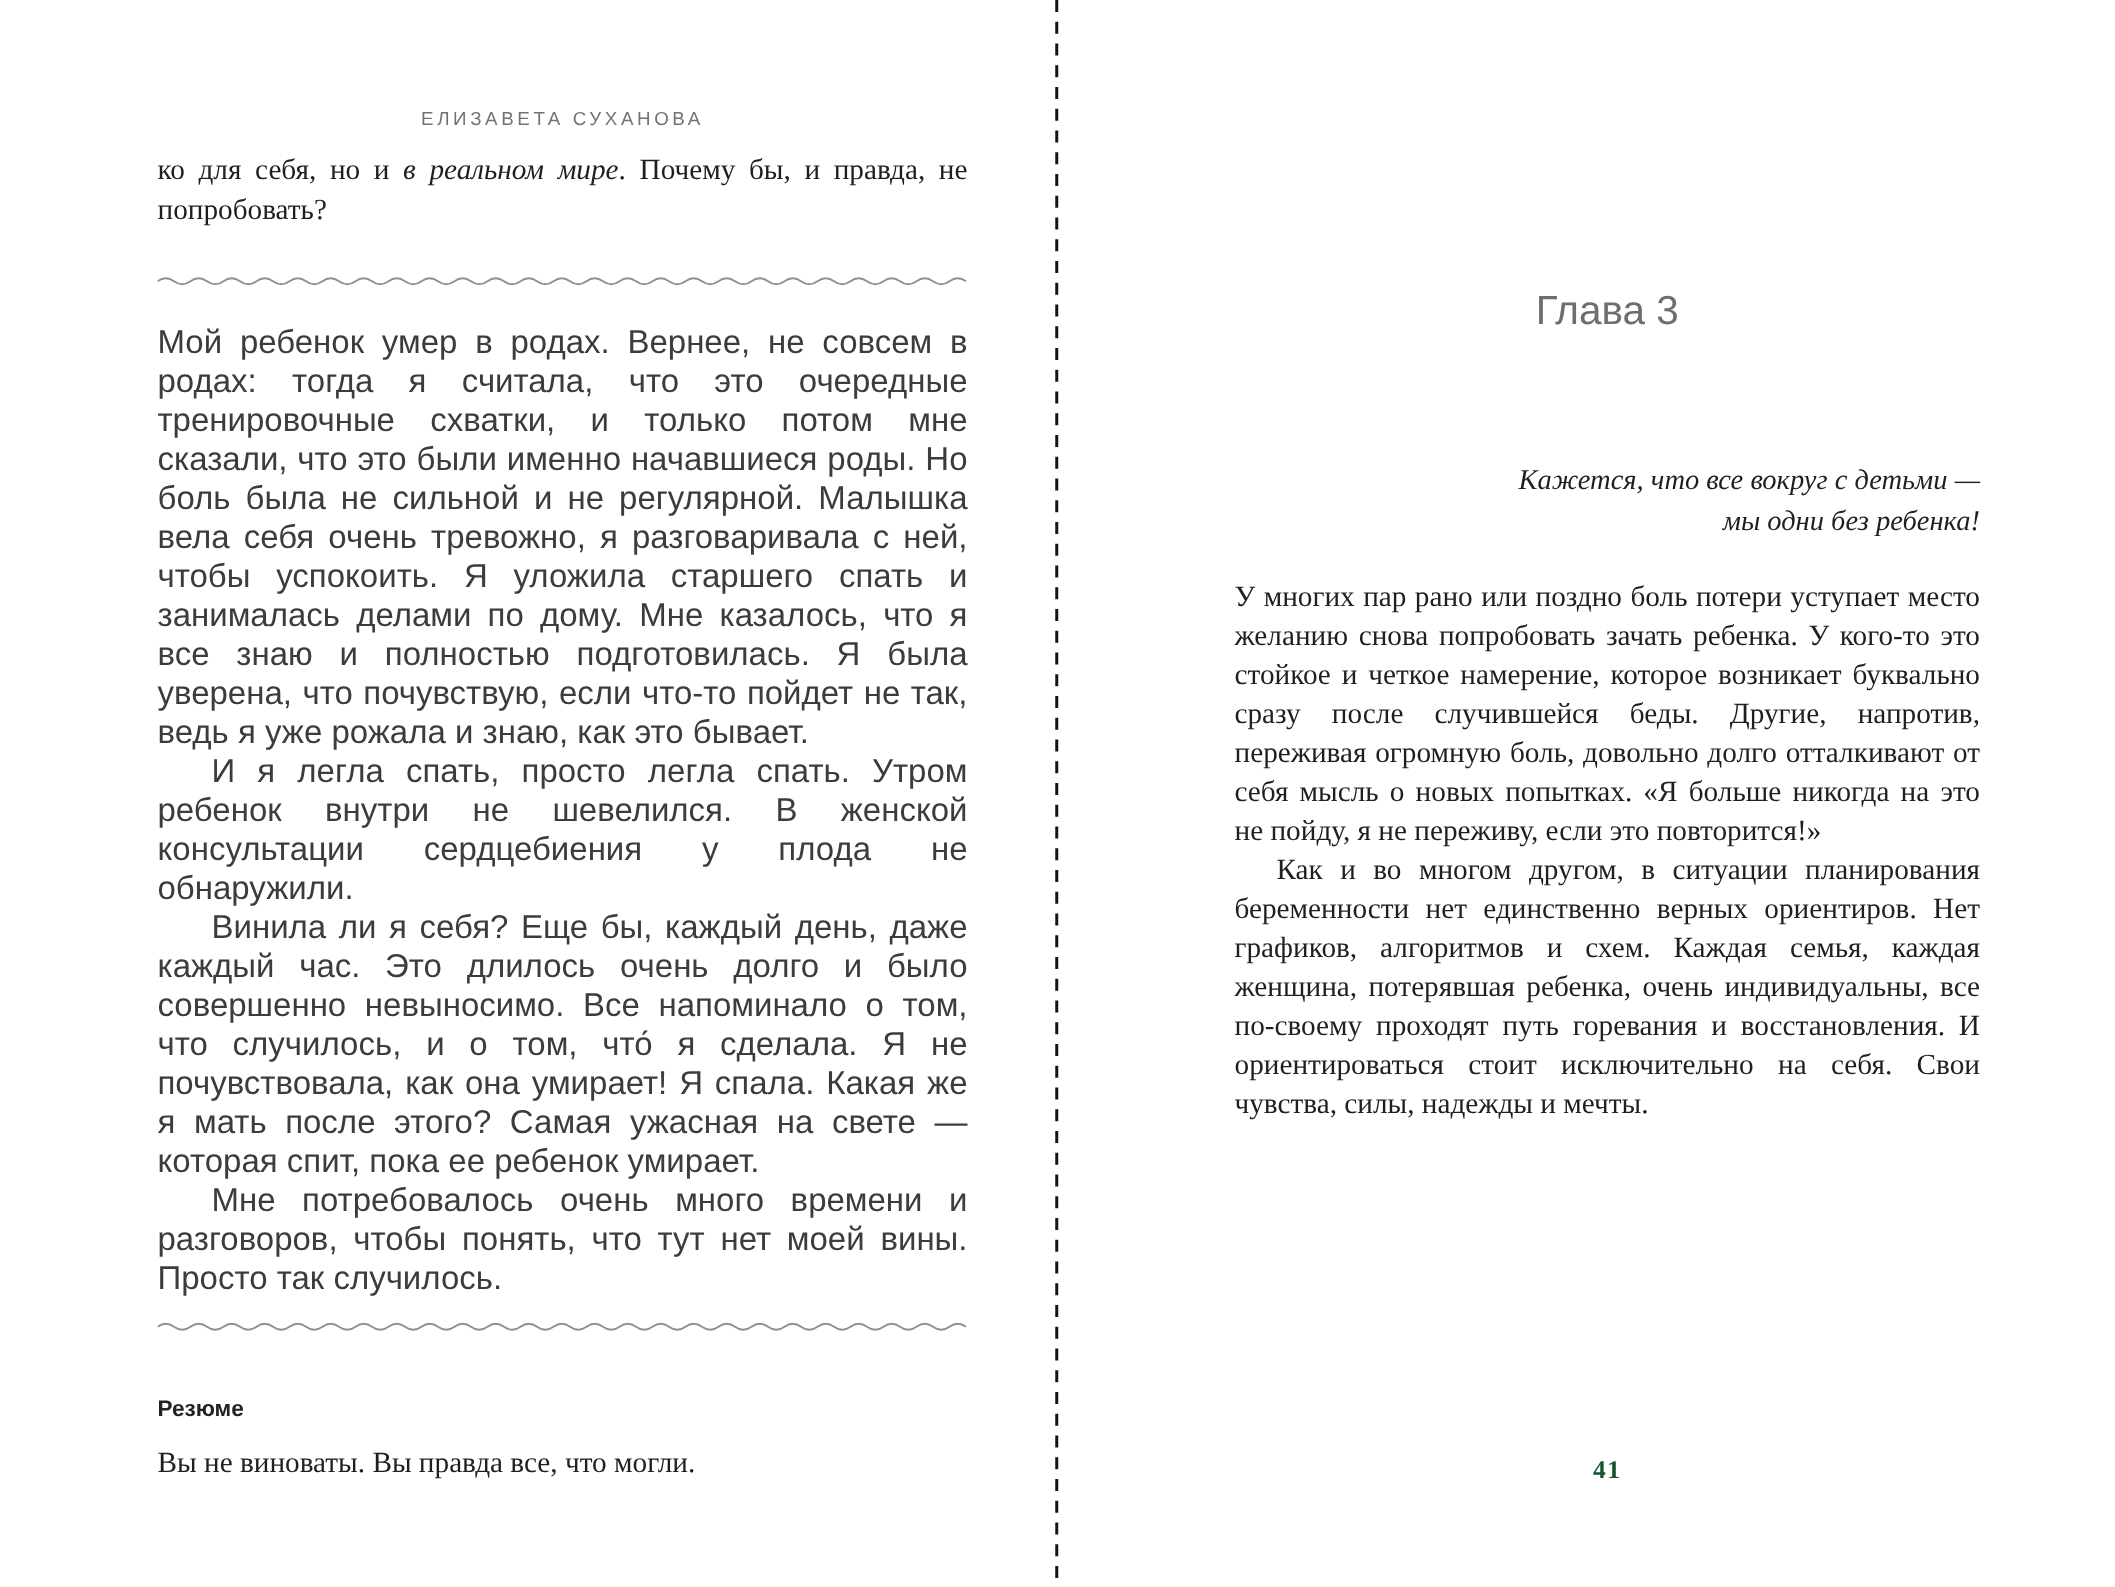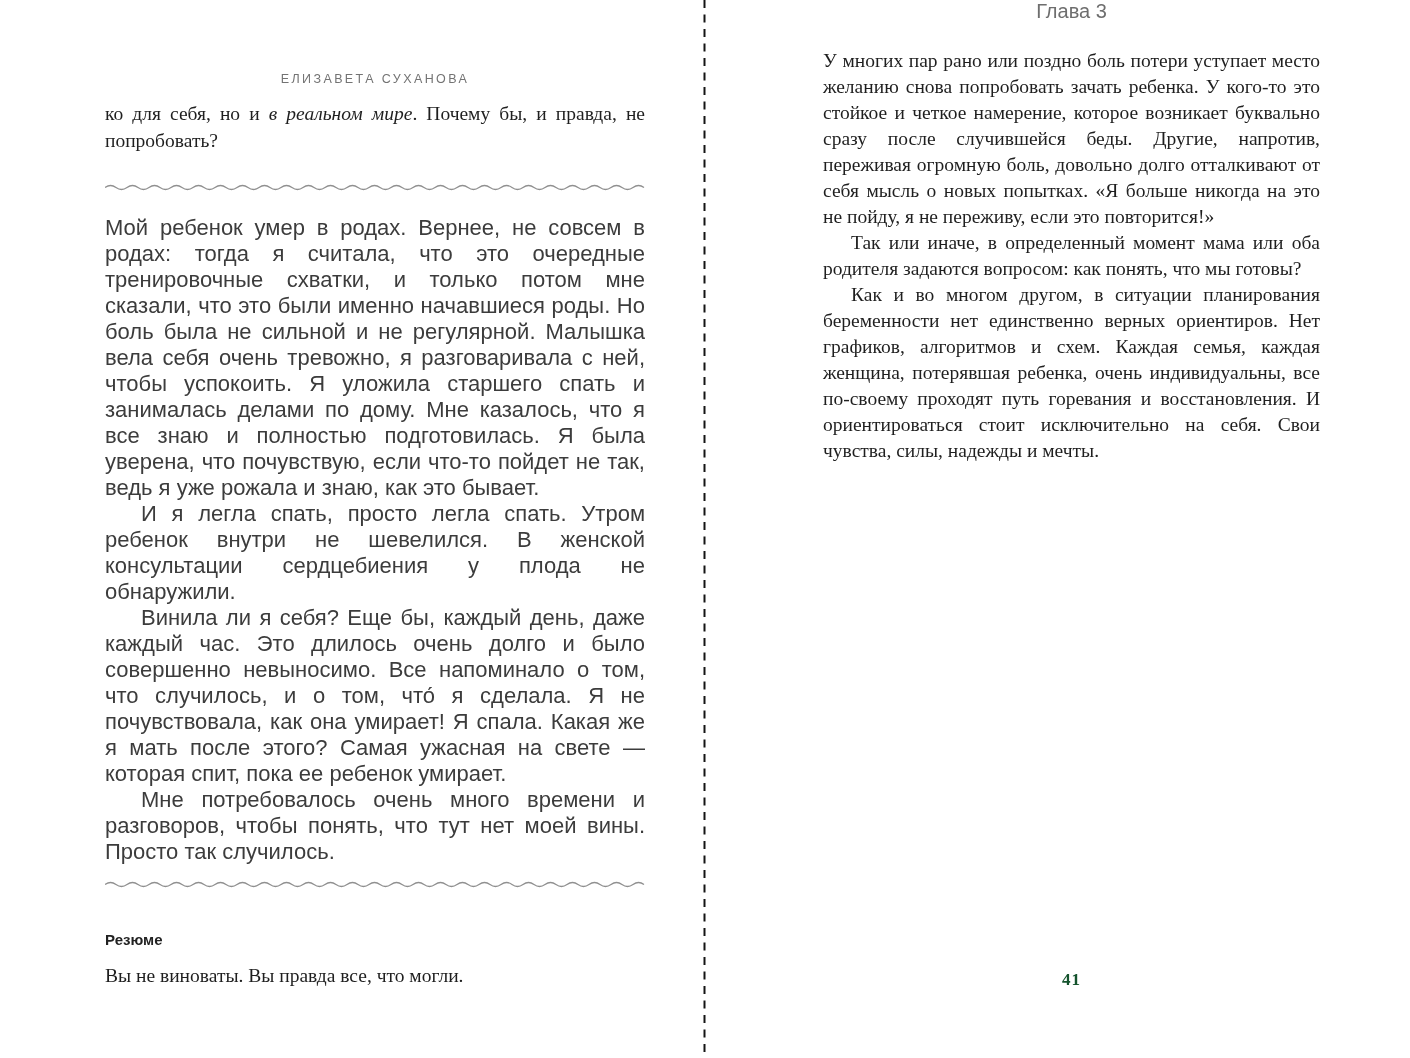--- a/index.html
+++ b/index.html
@@ -49,23 +49,24 @@
   .resume-heading {
     margin-top: 42px;
     font-family: "Liberation Sans", sans-serif;
     font-size: 15px;
     font-weight: 600;
     color: #222222;
   }
   .summary { margin-top: 14px; }
 
   .chapter-label {
+    margin-top: 192px;
     text-align: center;
     font-family: "Liberation Sans", sans-serif;
-    font-size: 20px;
+    font-size: 27px;
     color: #6e6e6e;
   }
   .chapter-title {
     margin-top: 14px;
     text-align: center;
     font-family: "Liberation Sans", sans-serif;
     font-size: 30px;
     line-height: 34px;
     font-weight: 600;
     color: #1b1b1b;
@@ -130,21 +131,24 @@
   </svg>
 
   <h3 class="resume-heading">Резюме</h3>
   <p class="serif summary">Вы не виноваты. Вы правда все, что могли.</p>
 </div>
 
 <div class="page page-right">
   <div class="chapter-label">Глава 3</div>
 
 
+  <div class="serif epigraph">
+    <span>Кажется, что все вокруг с детьми —</span>
+    <span>мы одни без ребенка!</span>
+  </div>
 
   <div class="serif body-text">
     <p>У многих пар рано или поздно боль потери уступает место желанию снова попробовать зачать ребенка. У кого-то это стойкое и четкое намерение, которое возникает буквально сразу после случившейся беды. Другие, напротив, переживая огромную боль, довольно долго отталкивают от себя мысль о новых попытках. «Я больше никогда на это не пойду, я не переживу, если это повторится!»</p>
-    <p>Так или иначе, в определенный момент мама или оба родителя задаются вопросом: как понять, что мы готовы?</p>
     <p>Как и во многом другом, в ситуации планирования беременности нет единственно верных ориентиров. Нет графиков, алгоритмов и схем. Каждая семья, каждая женщина, потерявшая ребенка, очень индивидуальны, все по-своему проходят путь горевания и восстановления. И ориентироваться стоит исключительно на себя. Свои чувства, силы, надежды и мечты.</p>
   </div>
 </div>
 
 <div class="page-number">41</div>
 
 </body></html>

